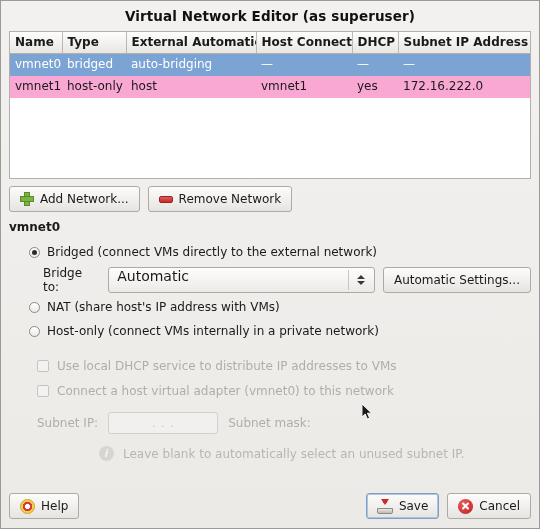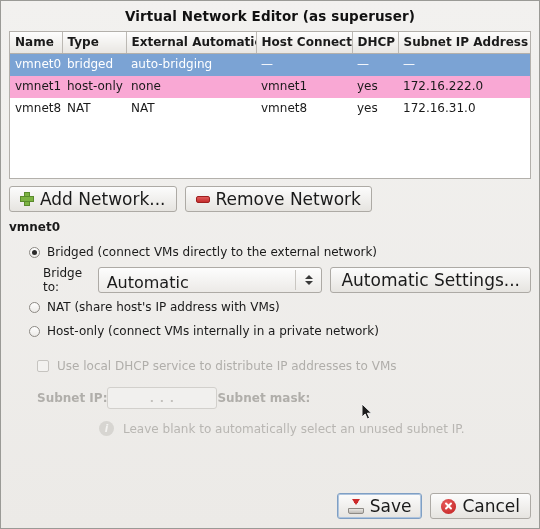--- a/index.html
+++ b/index.html
@@ -101,21 +101,21 @@
     align-items: center;
     justify-content: center;
     gap: 6px;
     box-sizing: border-box;
     height: 26px;
     padding: 0 10px;
     border: 1px solid #adaaa5;
     border-radius: 3px;
     background: linear-gradient(#fcfcfc, #e6e4e0);
     color: #1a1a1a;
-    font-size: 17px;
+    font-size: 12px;
     cursor: default;
     white-space: nowrap;
   }
   .btn.default-btn {
     border-color: #7f9fc4;
     box-shadow: 0 0 0 1px #aec4de inset;
   }
   .toolrow {
     margin-top: 7px;
     display: flex;
@@ -185,23 +185,23 @@
   }
   .combo {
     position: relative;
     box-sizing: border-box;
     width: 274px;
     height: 26px;
     border: 1px solid #adaaa5;
     border-radius: 3px;
     background: linear-gradient(#fdfdfd, #eceae7);
     display: flex;
-    align-items: flex-end;
+    align-items: flex-start;
     padding: 0 30px 0 8px;
-    font-size: 16px;
+    font-size: 14px;
   }
   .combo .sep {
     position: absolute;
     right: 25px; top: 2px; bottom: 2px;
     width: 1px; background: #c9c6c1;
   }
   .combo .chev {
     position: absolute;
     right: 7px; top: 50%;
     transform: translateY(-50%);
@@ -236,21 +236,21 @@
     margin-right: 8px;
     flex: 0 0 auto;
   }
   .subnet-row {
     display: flex;
     align-items: center;
     height: 28px;
     padding-left: 28px;
     margin-top: 6px;
     color: #b0aeaa;
-    font-weight: bold;
+    gap: 10px;
   }
   .ipbox {
     box-sizing: border-box;
     width: 110px;
     height: 22px;
     border: 1px solid #d2d0cc;
     border-radius: 3px;
     background: #f1f0ee;
     display: flex;
     align-items: center;
@@ -382,32 +382,24 @@
             <td>vmnet0</td>
             <td>bridged</td>
             <td>auto-bridging</td>
             <td>—</td>
             <td>—</td>
             <td>—</td>
           </tr>
           <tr class="row-alt">
             <td>vmnet1</td>
             <td>host-only</td>
-            <td>none</td>
+            <td>host</td>
             <td>vmnet1</td>
             <td>yes</td>
             <td>172.16.222.0</td>
-          </tr>
-          <tr class="row-plain">
-            <td>vmnet8</td>
-            <td>NAT</td>
-            <td>NAT</td>
-            <td>vmnet8</td>
-            <td>yes</td>
-            <td>172.16.31.0</td>
           </tr>
         </tbody>
       </table>
     </div>
 
     <div class="toolrow">
       <div class="btn">
         <span class="ico ico-plus"></span>
         <span>Add Network...</span>
       </div>
@@ -448,37 +440,45 @@
         <span class="radio"></span>
         <span>Host-only (connect VMs internally in a private network)</span>
       </div>
     </div>
 
     <div class="disabled-block">
       <div class="chkrow">
         <span class="chk"></span>
         <span>Use local DHCP service to distribute IP addresses to VMs</span>
       </div>
+      <div class="chkrow">
+        <span class="chk"></span>
+        <span>Connect a host virtual adapter (vmnet0) to this network</span>
+      </div>
 
       <div class="subnet-row">
         <span>Subnet IP:</span>
         <span class="ipbox">.   .   .</span>
         <span>Subnet mask:</span>
         <span></span>
       </div>
 
       <div class="hintrow">
         <span class="ico-info">i</span>
         <span>Leave blank to automatically select an unused subnet IP.</span>
       </div>
     </div>
 
   </div>
 
   <div class="footer">
+    <div class="btn">
+      <span class="ico-help"></span>
+      <span>Help</span>
+    </div>
     <div class="spacer"></div>
     <div class="btn default-btn">
       <span class="ico-save">
         <span class="stem"></span>
           <span class="arr"></span>
           <span class="tray"></span>
       </span>
       <span>Save</span>
     </div>
     <div class="btn">

